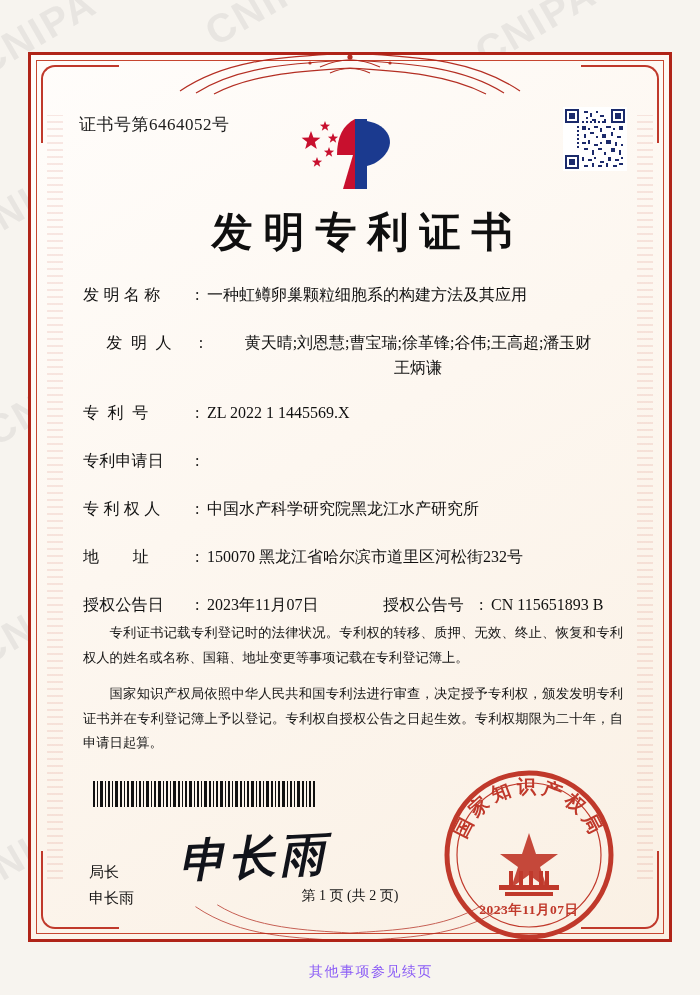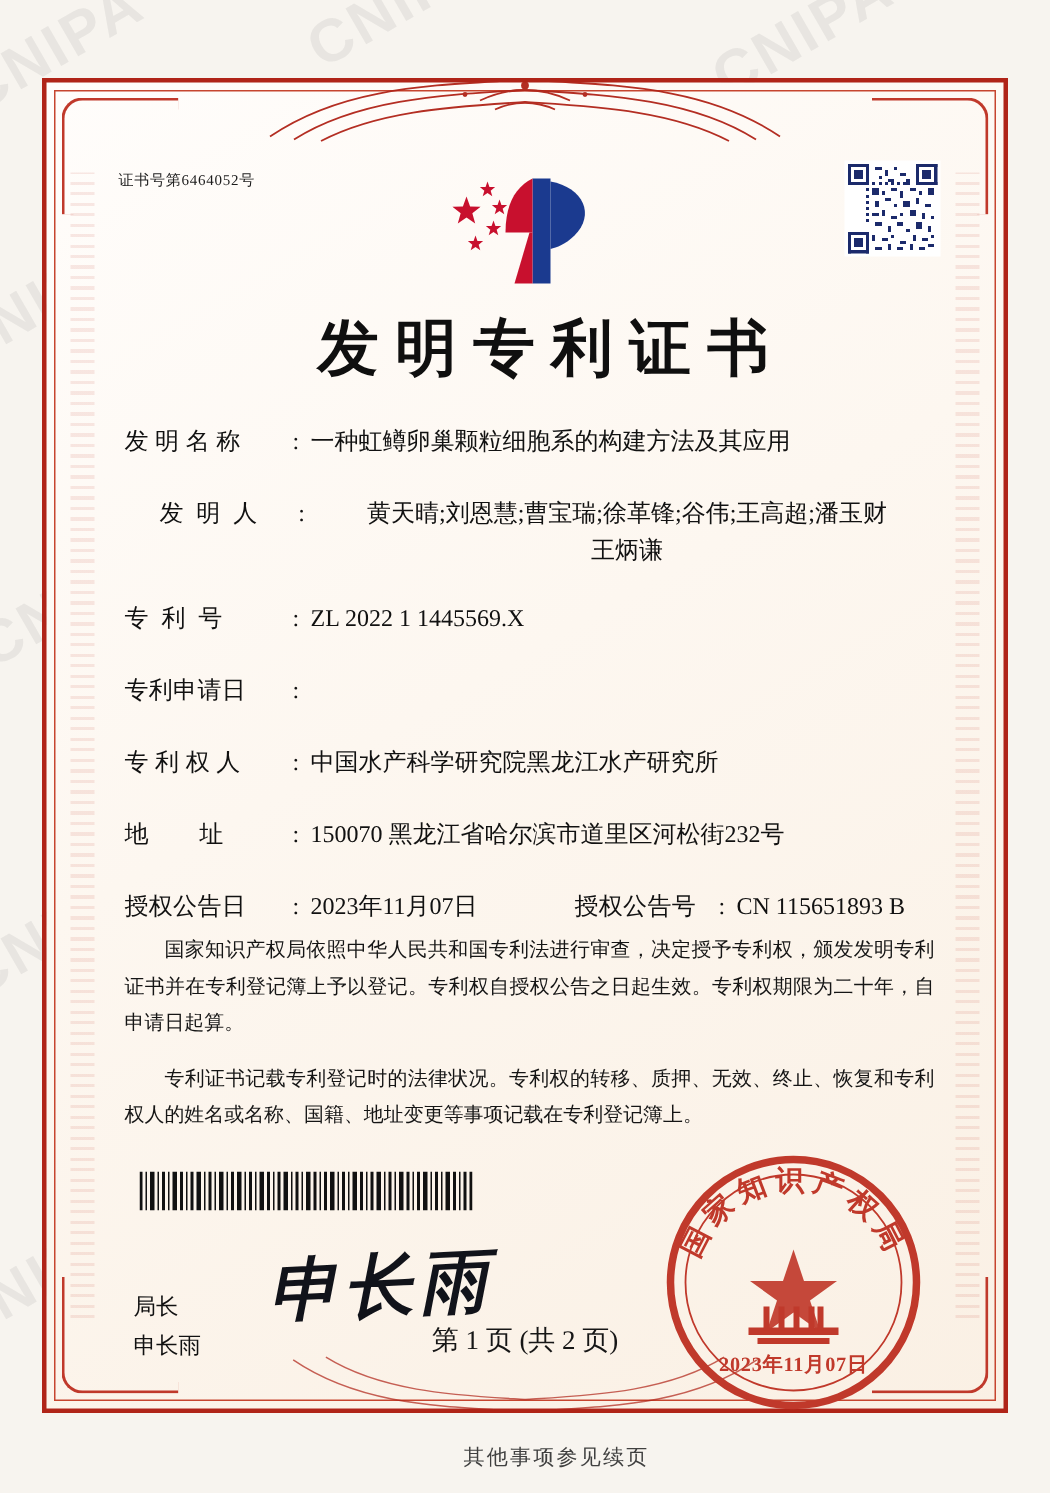--- a/index.html
+++ b/index.html
@@ -112,21 +112,21 @@
   
   .content {
     position: absolute;
     left: 0; top: 0; right: 0; bottom: 0;
     padding: 0;
   }
   .cert-no {
     position: absolute;
     left: 48px;
     top: 58px;
-    font-size: 10px;
+    font-size: 17px;
     color: #1b1b1b;
     letter-spacing: 0.5px;
   }
   .qr {
     position: absolute;
     right: 42px;
     top: 52px;
     width: 64px;
     height: 64px;
     background: #fff;
@@ -269,30 +269,30 @@
     color: #c0392b;
     font-weight: bold;
     letter-spacing: 0.5px;
   }
 
   .page-num {
     position: absolute;
     left: 0; right: 0;
     bottom: 34px;
     text-align: center;
-    font-size: 18px;
+    font-size: 14px;
     color: #161616;
   }
   .footer-note {
     position: absolute;
     left: 0; right: 0;
     bottom: 14px;
     text-align: center;
     font-size: 14px;
-    color: #404040;
+    color: #8b5cf6;
     letter-spacing: 1.5px;
     padding-left: 42px;
   }
 </style>
 </head>
 <body>
 
 <div class="watermarks">
   <div class="wm" style="left:-30px;  top:10px;">CNIPA</div>
   <div class="wm" style="left:200px;  top:-20px;">CNIPA</div>
@@ -498,22 +498,22 @@
           </span>
           <span class="grant-right">
             <span class="field-label">授权公告号</span>
             <span class="field-colon">:</span>
             <span class="field-value">CN 115651893 B</span>
           </span>
         </div>
       </div>
 
       <div class="paragraphs">
+        <p>专利证书记载专利登记时的法律状况。专利权的转移、质押、无效、终止、恢复和专利权人的姓名或名称、国籍、地址变更等事项记载在专利登记簿上。</p>
         <p>国家知识产权局依照中华人民共和国专利法进行审查，决定授予专利权，颁发发明专利证书并在专利登记簿上予以登记。专利权自授权公告之日起生效。专利权期限为二十年，自申请日起算。</p>
-        <p>专利证书记载专利登记时的法律状况。专利权的转移、质押、无效、终止、恢复和专利权人的姓名或名称、国籍、地址变更等事项记载在专利登记簿上。</p>
       </div>
 
       <svg class="barcode" viewBox="0 0 222 26" preserveAspectRatio="none">
         <g fill="#111">
           <rect x="0" y="0" width="2" height="26"></rect>
             <rect x="4" y="0" width="1" height="26"></rect>
           <rect x="7" y="0" width="3" height="26"></rect>
             <rect x="12" y="0" width="1" height="26"></rect>
           <rect x="15" y="0" width="2" height="26"></rect>
             <rect x="19" y="0" width="1" height="26"></rect>

